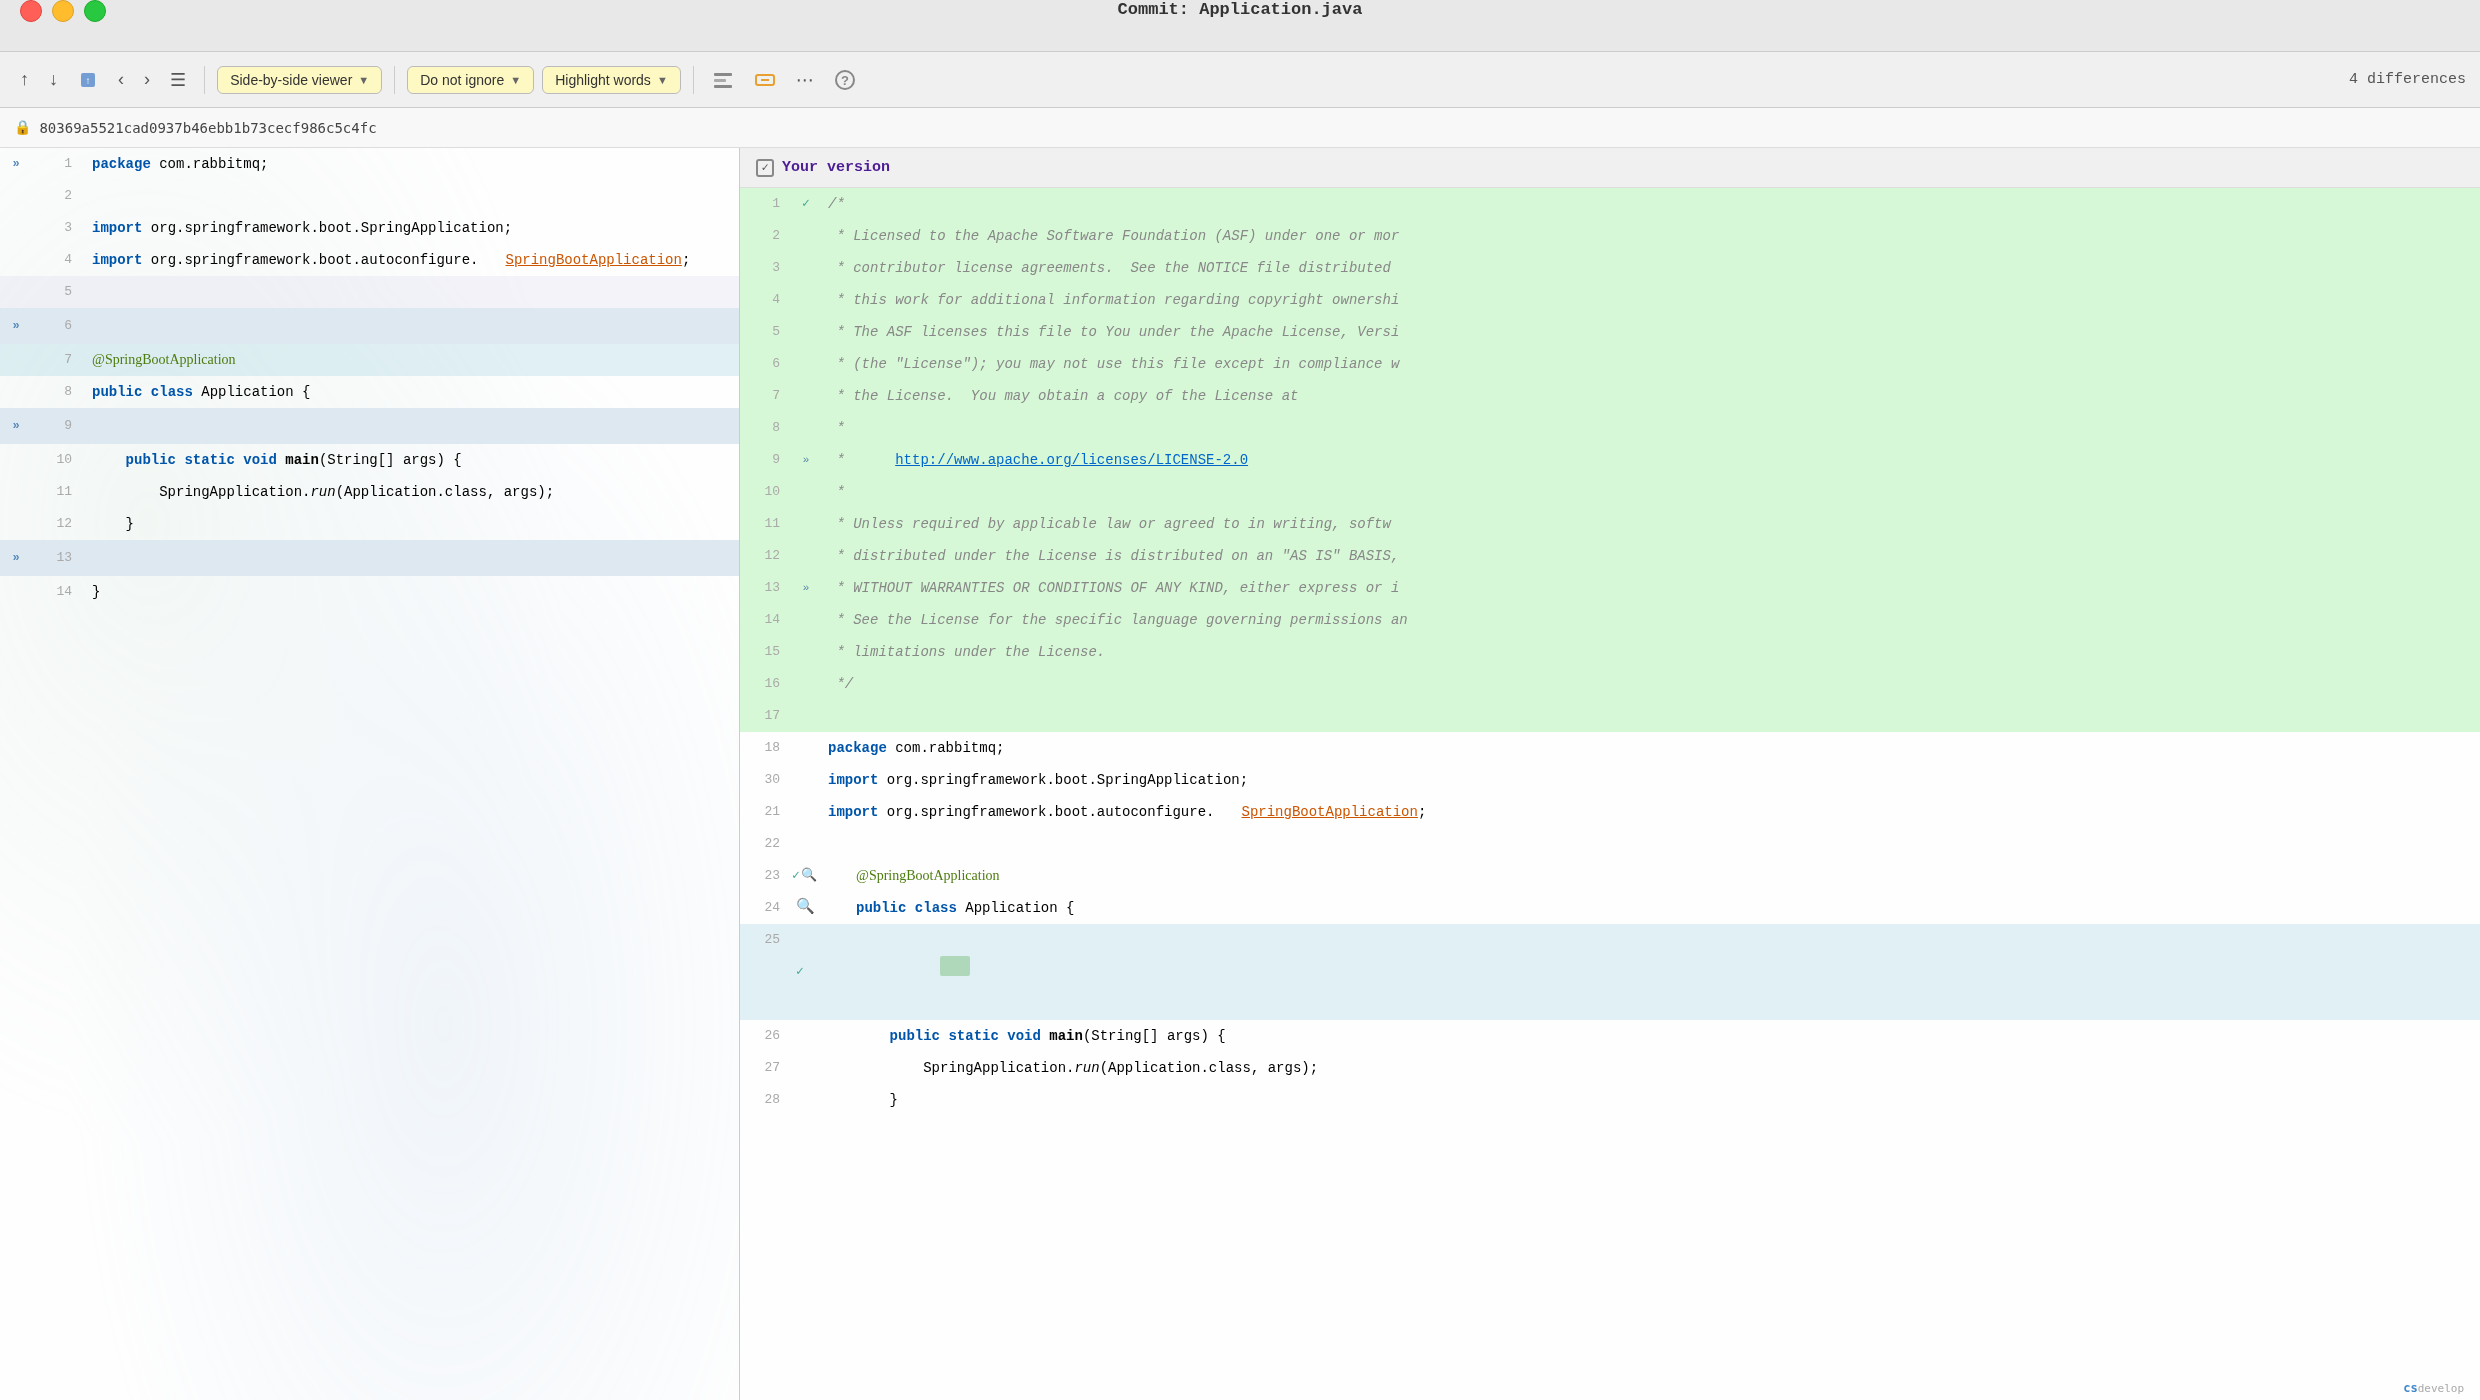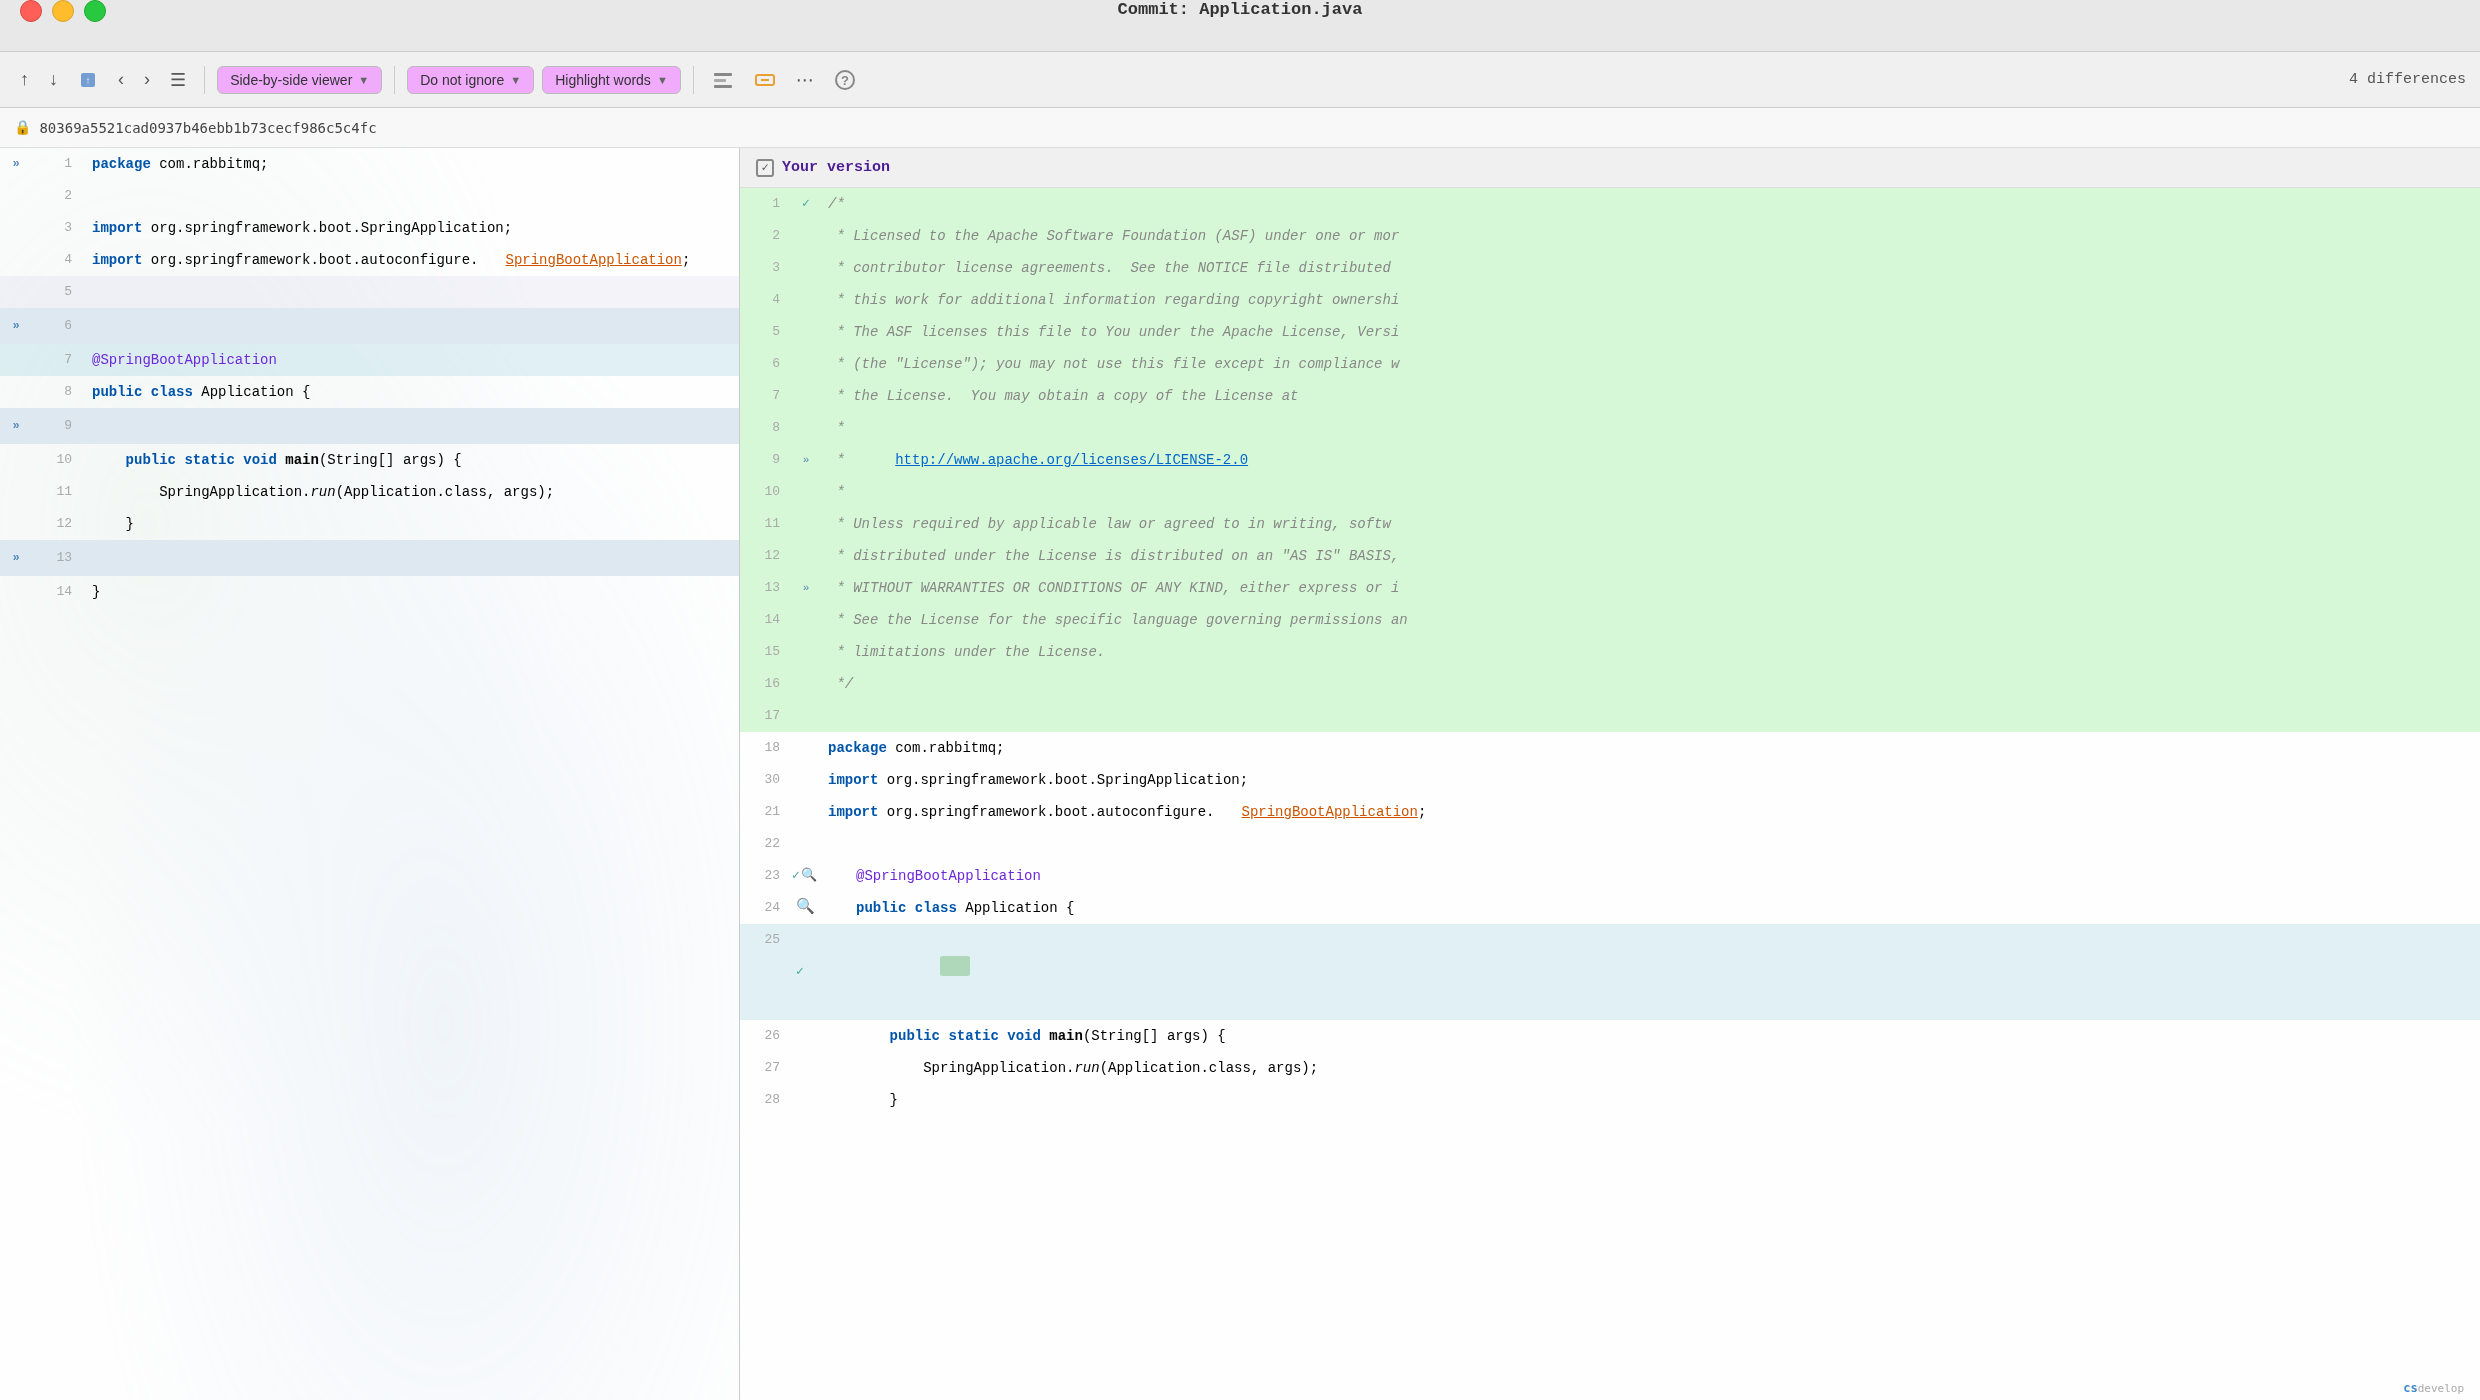--- a/index.html
+++ b/index.html
@@ -60,21 +60,21 @@
       padding: 4px 6px;
       border-radius: 4px;
       display: flex;
       align-items: center;
       color: #555;
       font-size: 18px;
     }
     .toolbar-separator { width: 1px; height: 28px; background: #ccc; margin: 0 4px; }
 
     .dropdown-btn {
-      background: #f0abfc;
+      background: #fef9c3;
       border: 1px solid #bbb;
       border-radius: 6px;
       padding: 5px 12px;
       cursor: pointer;
       display: flex;
       align-items: center;
       gap: 6px;
       font-size: 14px;
       color: #333;
       white-space: nowrap;
@@ -210,21 +210,21 @@
       display: flex;
       align-items: center;
       justify-content: center;
       flex-shrink: 0;
       font-size: 12px;
       color: #888;
     }
 
     
     .kw { color: #0055aa; font-weight: bold; }
-    .annotation { color: #6d28d9; }
+    .annotation { color: #4d7c0f; font-family: Liberation Serif, serif; }
     .import-kw { color: #0055aa; font-weight: bold; }
     .highlight-class { color: #cc5500; text-decoration: underline; margin-left: 27px; }
     .comment { color: #888; font-style: italic; }
     .link { color: #0066cc; text-decoration: underline; }
 
     
     .bg-green { background: rgba(144, 238, 144, 0.35); }
     .bg-blue { background: rgba(173, 216, 230, 0.35); }
     .bg-empty { background: rgba(220, 220, 240, 0.3); }
 

